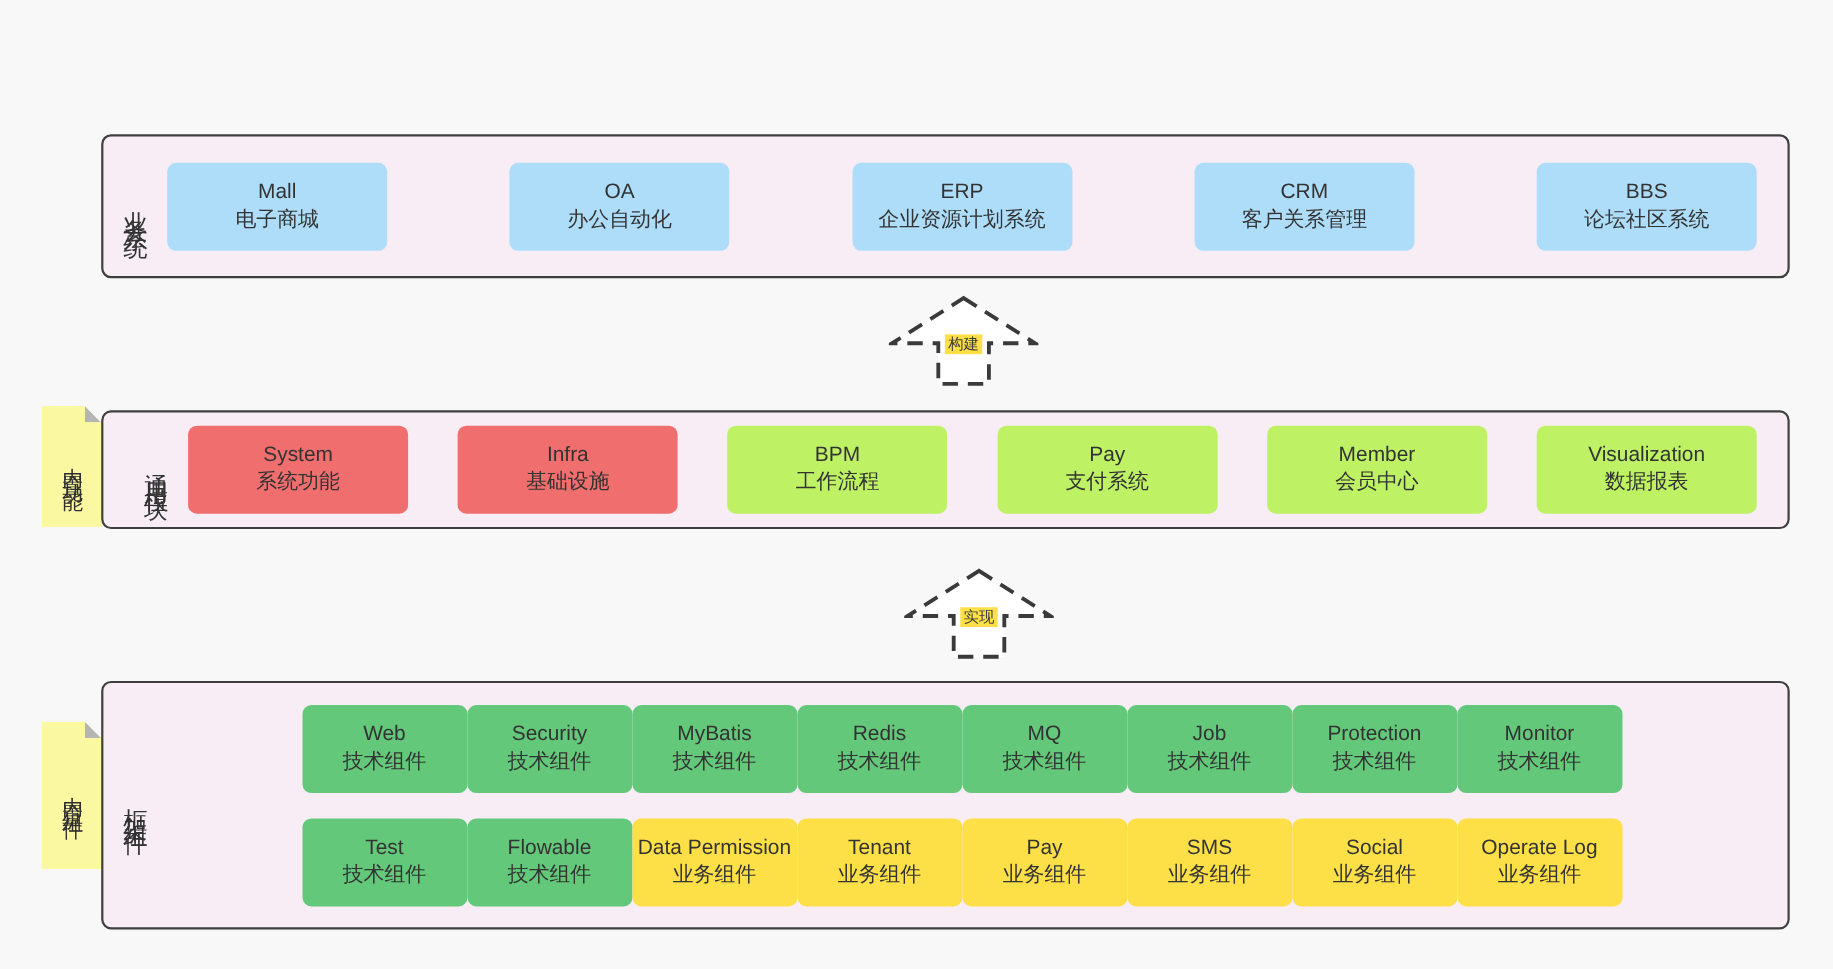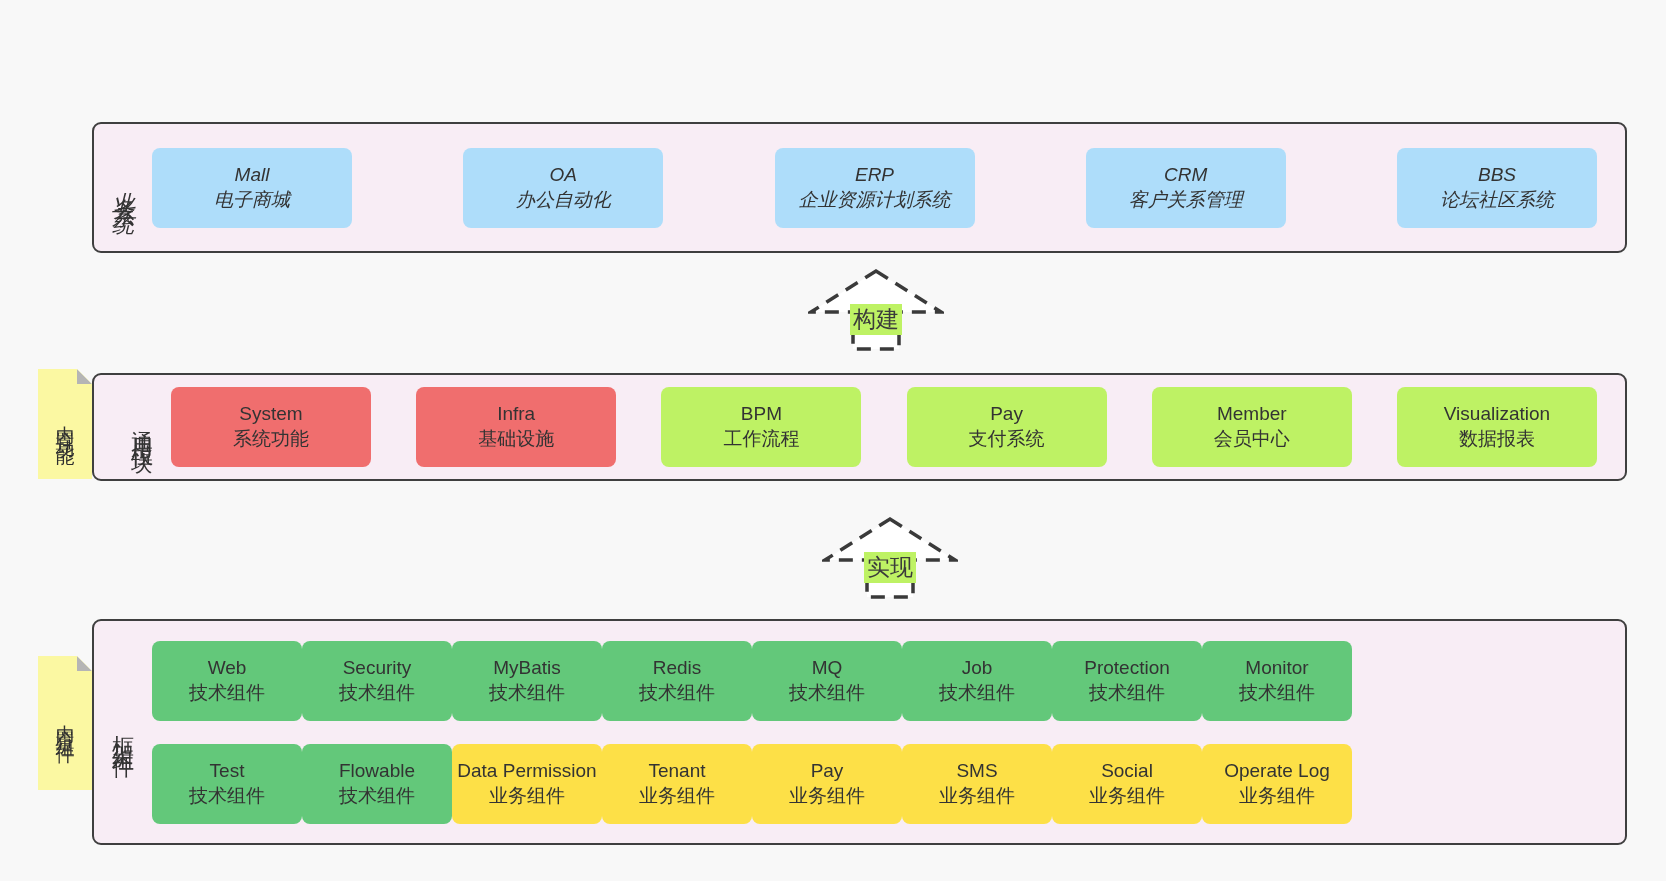--- a/index.html
+++ b/index.html
@@ -7,38 +7,38 @@
     width:1666px;height:881px;position:relative;overflow:hidden;
     background:#f8f8f8;
     font-family:"Liberation Sans","DejaVu Sans",sans-serif;
     color:#3b3b3b;
   }
   .layer{
     position:absolute;left:92px;width:1535px;box-sizing:border-box;
     background:#f8edf5;border:2px solid #3f3f3f;border-radius:9px;
     display:flex;
   }
-  #layer-business{top:122px;height:131px;font-style:italic;}
+  #layer-business{top:122px;height:131px;}
   #layer-modules{top:373px;height:108px;padding-left:19px;}
   #layer-components{top:619px;height:226px;}
   .layer-label-col{
     width:58px;flex:0 0 58px;display:flex;align-items:center;justify-content:center;
   }
   .layer-label{
     writing-mode:vertical-rl;text-orientation:upright;
     font-size:22px;letter-spacing:7px;color:#333;
   }
   .layer-content{
     flex:1;display:flex;align-items:center;justify-content:space-between;
     padding:0 28px 0 0;
   }
   .layer-content.two-rows{
     flex-direction:column;justify-content:center;align-items:stretch;gap:23px;
   }
-  .comp-row{display:flex;justify-content:flex-start;}
+  .comp-row{display:flex;justify-content:center;}
   .box{
     height:80px;border-radius:8px;box-sizing:border-box;
     display:flex;flex-direction:column;align-items:center;justify-content:center;
     text-align:center;line-height:1.3;font-size:19px;color:#333;
     padding:2px 4px;
   }
   .w6{width:200px;}
   .w8{width:150px;}
   .blue{background:#aeddfa;}
   .red{background:#f06e6e;}
@@ -59,21 +59,21 @@
   .note-text{
     writing-mode:vertical-rl;text-orientation:upright;
     font-size:19px;letter-spacing:7px;color:#2f2f2f;
   }
   .arrow{position:absolute;width:136px;height:84px;}
   #arrow-build{left:808px;top:268px;}
   #arrow-implement{left:822px;top:516px;font-family:Liberation Serif, serif;}
   .arrow svg{display:block;}
   .arrow-label{
     position:absolute;left:50%;top:36px;transform:translateX(-50%);
-    background:#bef264;padding:0 3px;font-size:23px;color:#3b3b3b;white-space:nowrap;text-align:center;
+    background:#fde047;padding:0 3px;font-size:14px;color:#3b3b3b;white-space:nowrap;text-align:center;
   }
 </style>
 </head>
 <body>
 
 <div class="layer" id="layer-business">
   <div class="layer-label-col">
     <div class="layer-label">业务系统</div>
   </div>
   <div class="layer-content">

